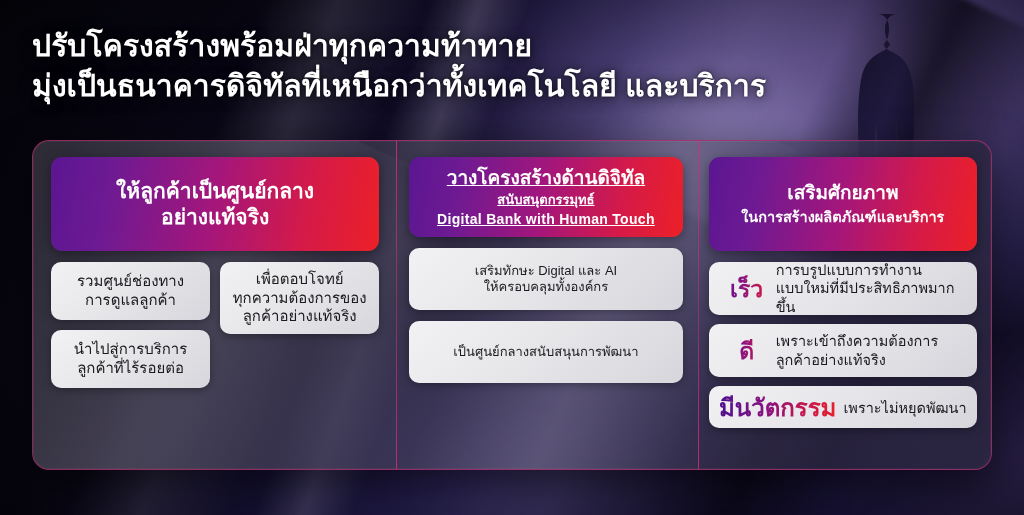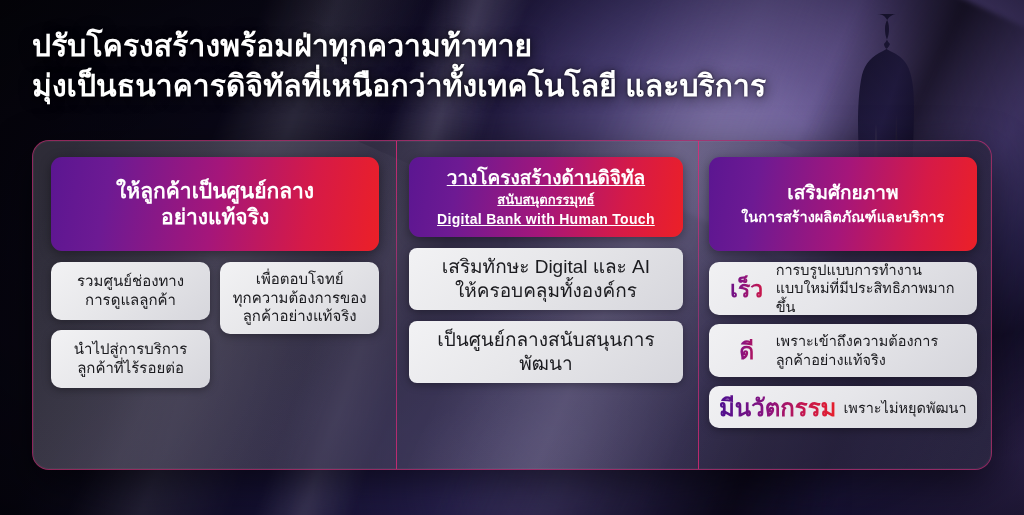--- a/index.html
+++ b/index.html
@@ -126,21 +126,21 @@
   .wbox .sep-line { display:block; }
 
   
   .c1-grid { display:flex; gap:10px; margin-top:11px; }
   .c1-sub { flex:1; display:flex; flex-direction:column; gap:10px; }
   .c1-sub .wbox { height:58px; }
   .c1-sub .wbox.tall { height:72px; }
 
   
   .c2-stack { display:flex; flex-direction:column; gap:11px; margin-top:11px; }
-  .c2-stack .wbox { height:62px; font-size:19px;border-radius:8px; }
+  .c2-stack .wbox { height:62px; font-size:13px; }
 
   
   .c3-stack { display:flex; flex-direction:column; gap:9px; margin-top:11px; }
   .c3-row {
     border-radius:10px;
     background:linear-gradient(140deg, #f1f1f3 0%, #e6e6ea 48%, #d5d5db 100%);
     box-shadow:0 2px 8px rgba(0,0,0,.34);
     display:flex; align-items:center;
     padding:21px 9px;
   }

